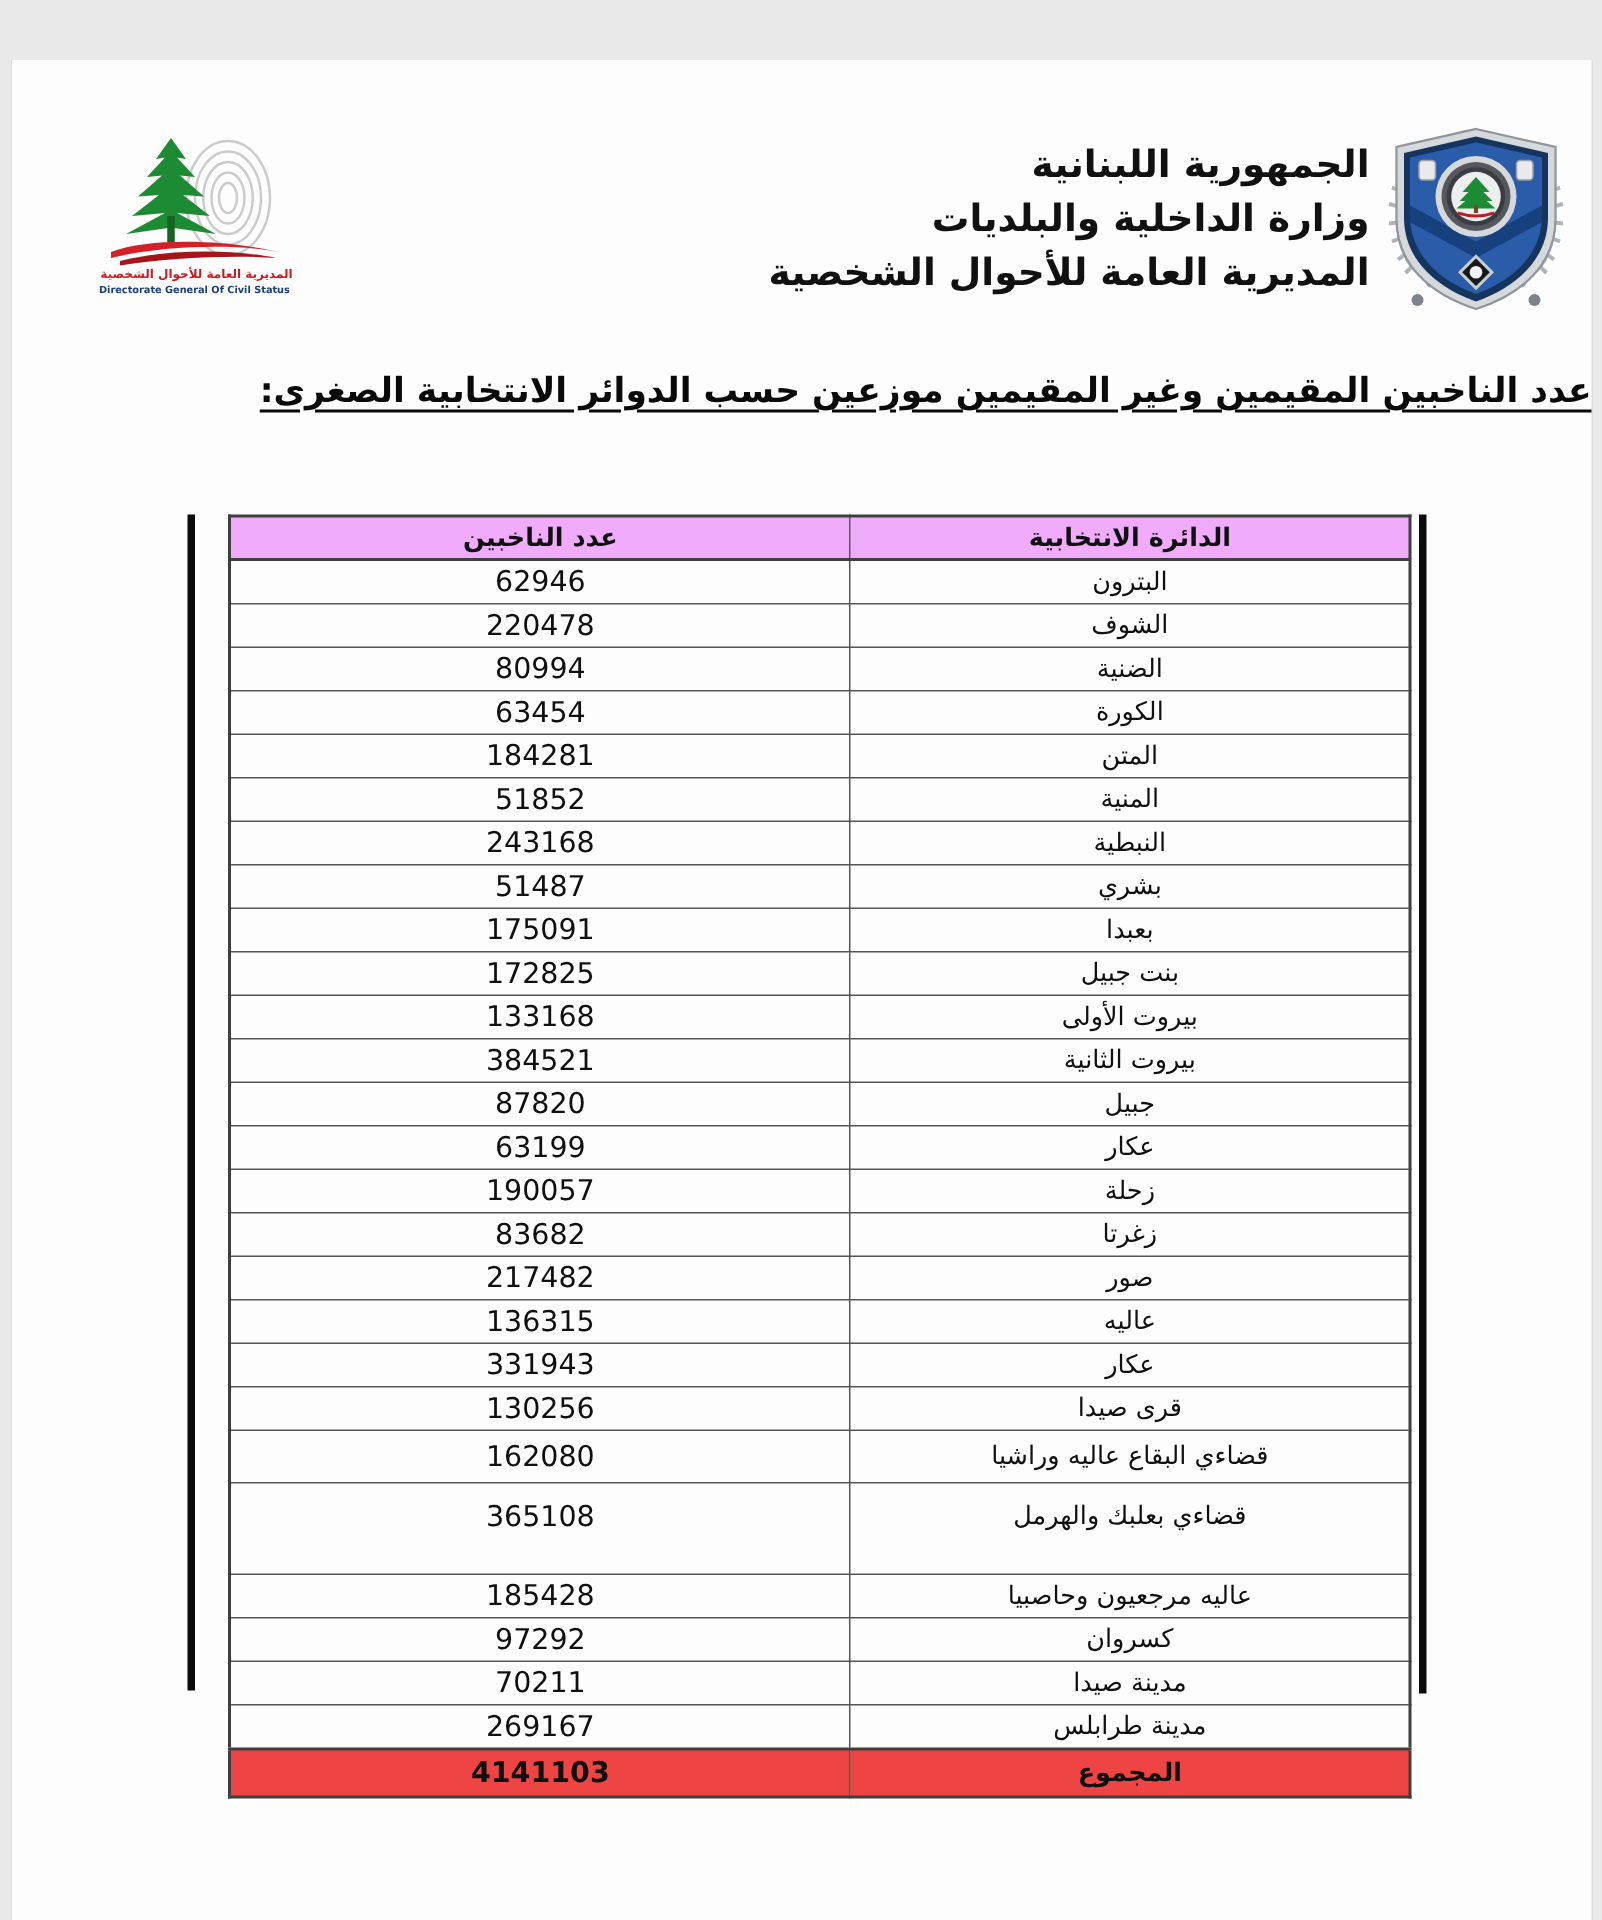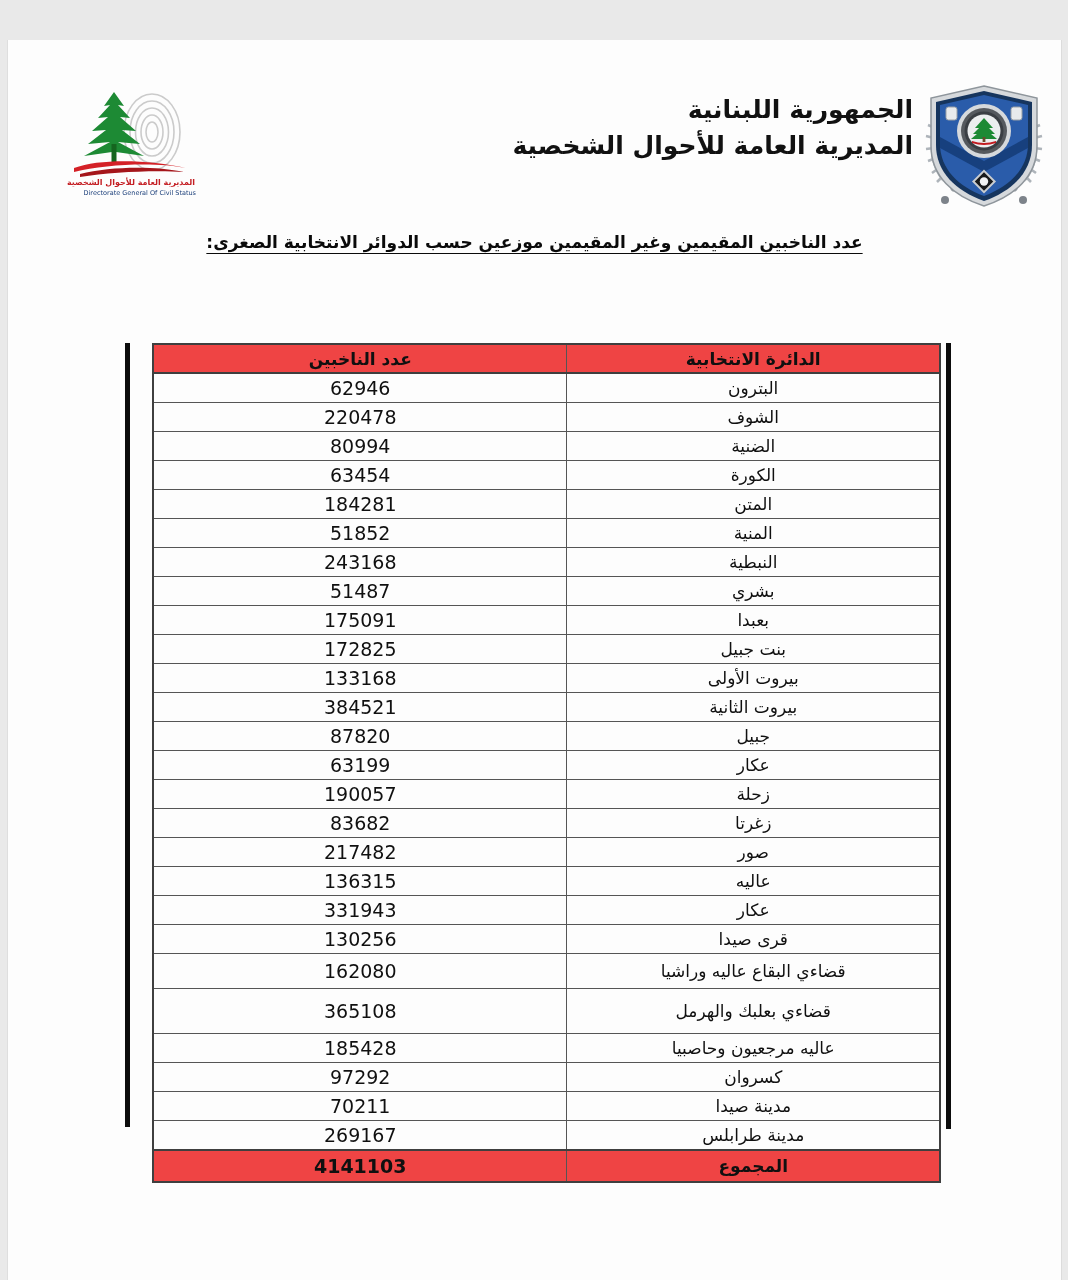--- a/index.html
+++ b/index.html
@@ -19,53 +19,53 @@
     direction:rtl;text-align:right;color:#111;
   }
   .ministry .line{font-weight:bold;font-size:25px;line-height:36px;letter-spacing:0;}
   .dgcs-logo{position:absolute;top:50px;left:58px;width:130px;height:122px;}
   .dgcs-logo svg{display:block;}
   .dgcs-cap-ar{
     position:absolute;left:0;top:88px;width:130px;text-align:center;
     color:#c41e23;font-size:8px;font-weight:bold;direction:rtl;line-height:10px;
   }
   .dgcs-cap-en{
-    position:absolute;left:0;top:99px;width:130px;text-align:right;
-    color:#1b3f7a;font-size:6.5px;font-weight:normal;line-height:8px;
+    position:absolute;left:0;top:99px;width:130px;text-align:left;
+    color:#1b3f7a;font-size:6.5px;font-weight:bold;line-height:8px;
   }
   
   .doc-title{
-    position:absolute;top:192px;left:0;width:100%;
-    direction:rtl;text-align:center;
-    font-size:17px;font-weight:bold;color:#0a0a0a;
+    position:absolute;top:208px;left:0;width:100%;
+    direction:rtl;text-align:right;
+    font-size:23px;font-weight:bold;color:#0a0a0a;
     text-decoration:underline;text-underline-offset:5px;
   }
   
   .side-bar{position:absolute;width:5px;background:#0c0c0c;}
   .bar-left{left:117px;top:303px;height:784px;}
   .bar-right{left:938px;top:303px;height:786px;}
   .voters-table{
     position:absolute;left:144px;top:303px;width:789px;
     border-collapse:collapse;direction:rtl;
     font-size:17px;color:#101010;
     border:2px solid #3f3f3f;
   }
   .voters-table td,.voters-table th{
     border:1px solid #555;text-align:center;vertical-align:middle;
     padding:2px 4px;height:24px;font-weight:normal;
   }
   .voters-table thead th{
-    background:#ef4444;font-weight:600;font-size:17px;height:23px;
+    background:#f0abfc;font-weight:600;font-size:17px;height:23px;
     border-bottom:2px solid #3f3f3f;
   }
   .voters-table .total-row td{
     background:#ef4444;font-weight:600;border-top:2px solid #3f3f3f;height:26px;
   }
   .voters-table tr.tall1 td{padding-top:5px;padding-bottom:5px;}
-  .voters-table tr.tall2 td{padding-top:10px;padding-bottom:10px;}
+  .voters-table tr.tall2 td{padding-top:10px;padding-bottom:26px;}
   .c-count{font-size:19px;}
 </style>
 </head>
 <body>
 
 <div class="page">
 
   <div class="crest">
     <svg width="122" height="130" viewBox="0 0 122 130">
 
@@ -106,20 +106,21 @@
         <path d="M49 59 Q61 63 73 59 L73 61 Q61 65 49 61 Z" fill="#c21a1f"></path>
       </g>
 
       <rect x="53.5" y="92" width="15" height="15" transform="rotate(45 61 99.5)" fill="#17191b" stroke="#c9cdd1" stroke-width="2"></rect>
       <circle cx="61" cy="99.5" r="4.2" fill="#f2f3f4"></circle>
     </svg>
   </div>
 
   <div class="ministry">
     <div class="line">الجمهورية اللبنانية</div>
+    <div class="line">وزارة الداخلية والبلديات</div>
     <div class="line">المديرية العامة للأحوال الشخصية</div>
   </div>
 
   <div class="dgcs-logo">
     <svg width="130" height="88" viewBox="0 0 130 88">
 
       <g stroke="#cbcbcb" stroke-width="1.6" fill="none">
         <ellipse cx="86" cy="42" rx="28" ry="38"></ellipse>
         <ellipse cx="86" cy="42" rx="22" ry="31"></ellipse>
         <ellipse cx="86" cy="42" rx="16.5" ry="24"></ellipse>

